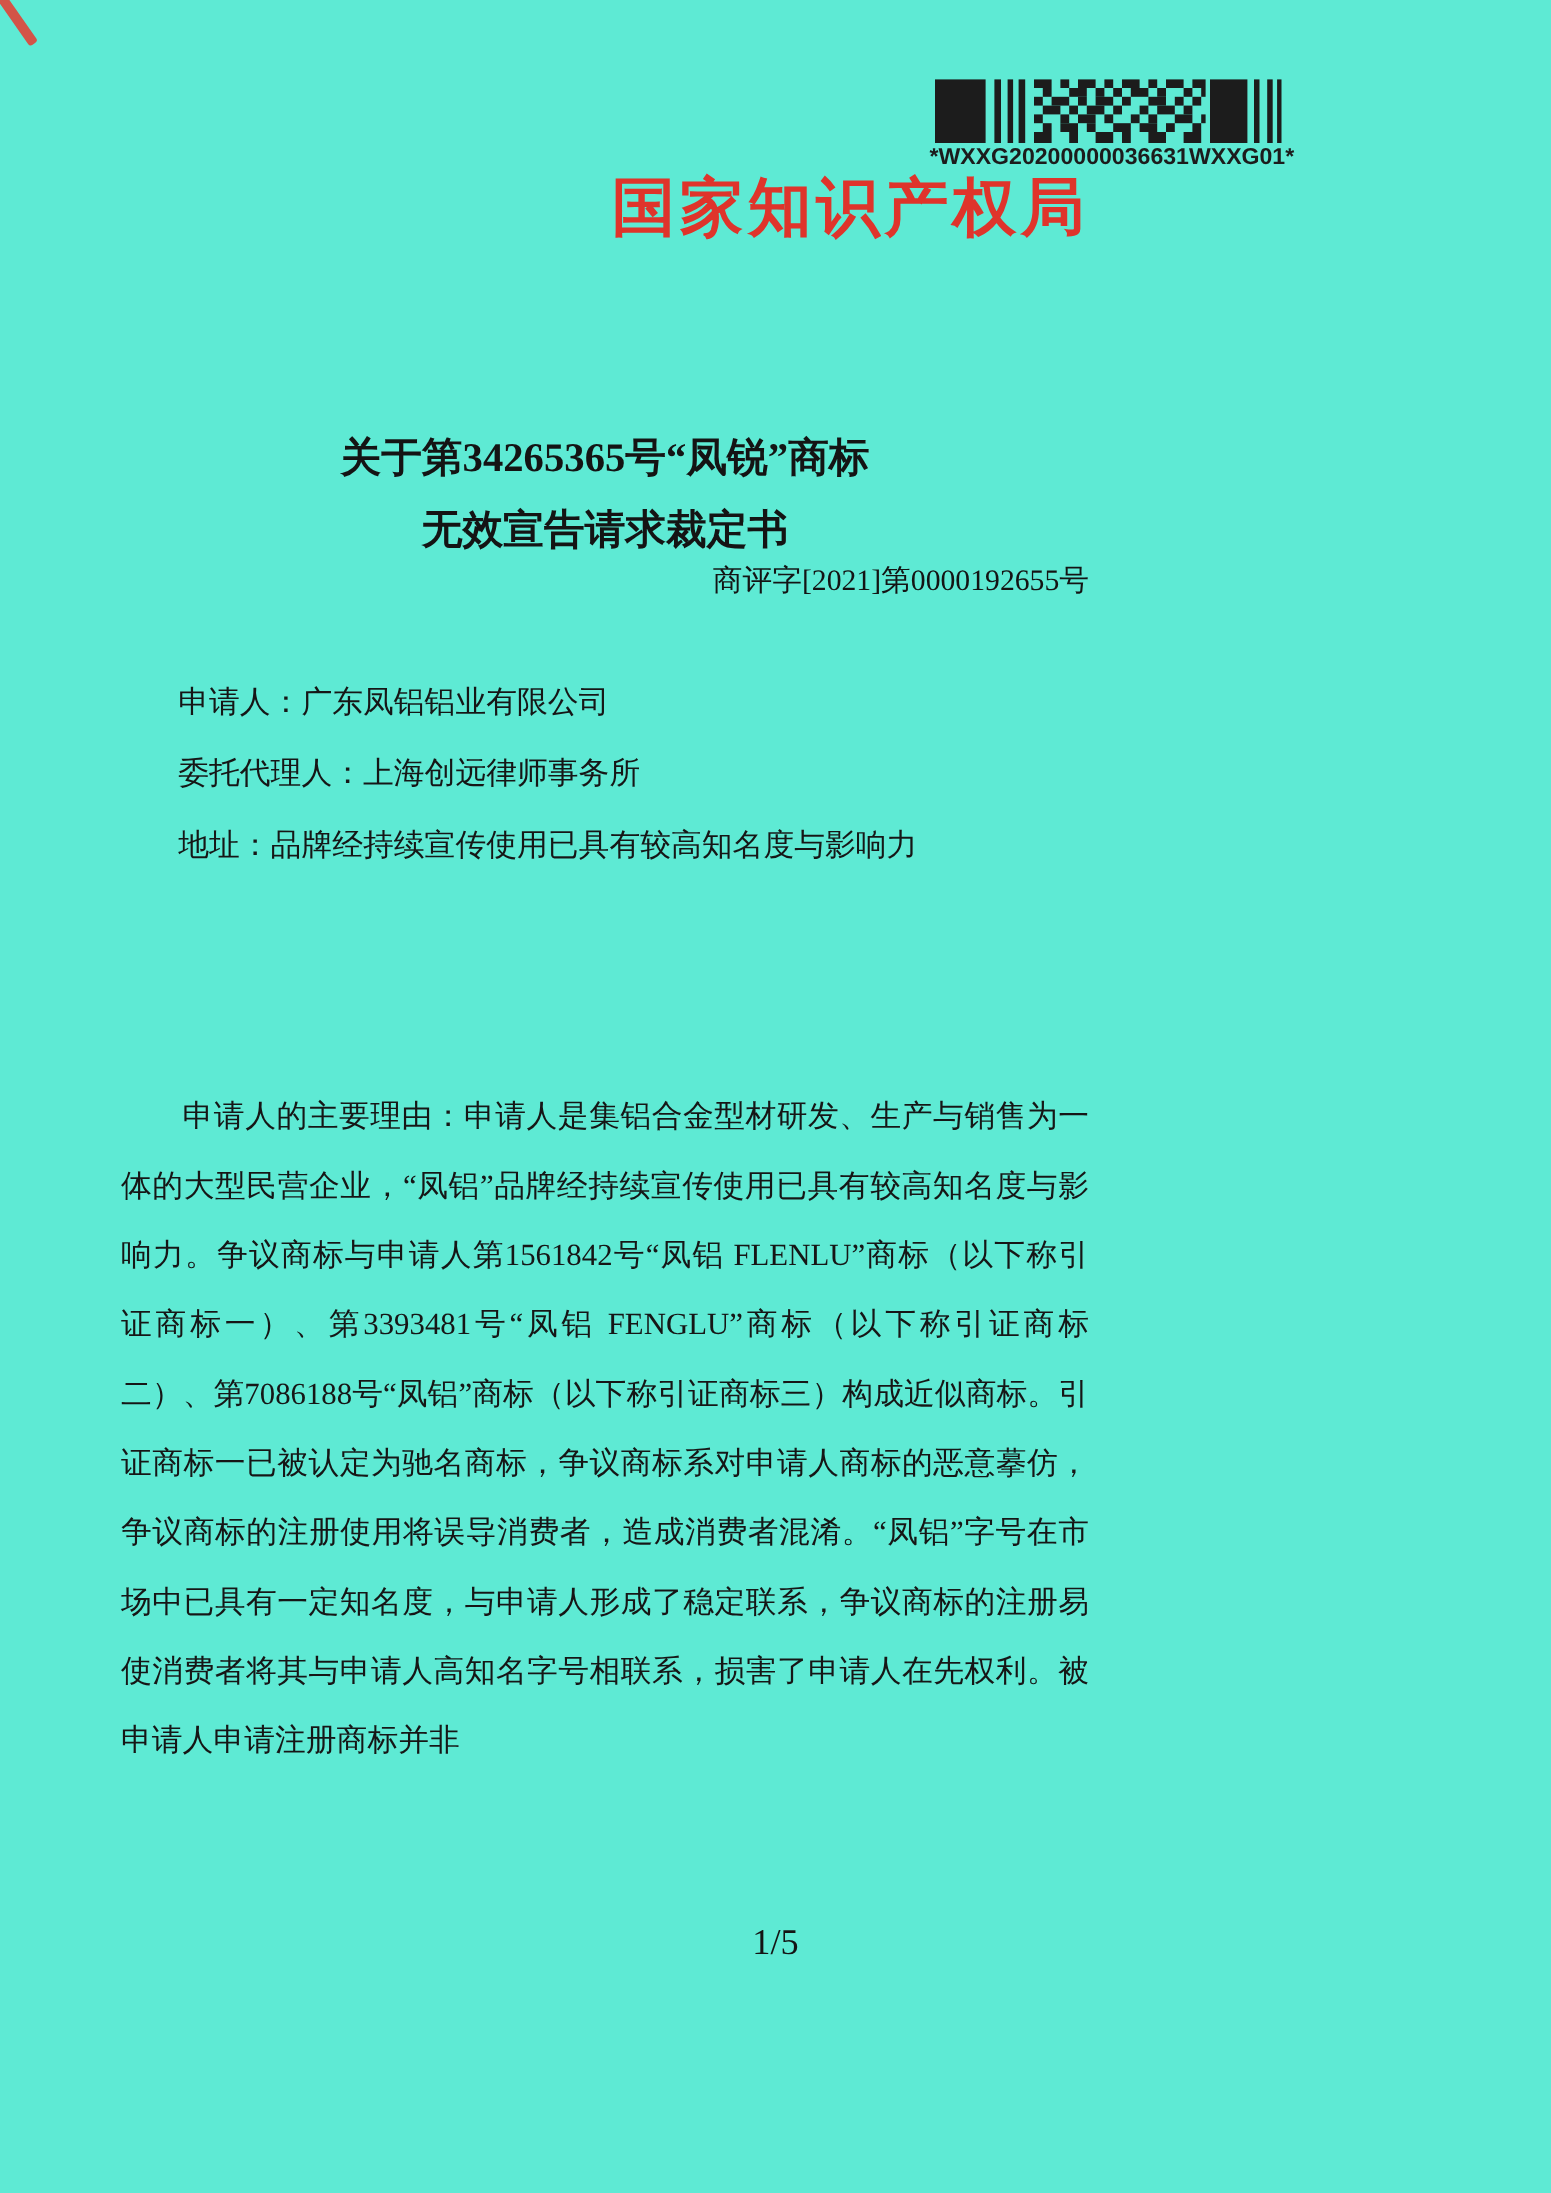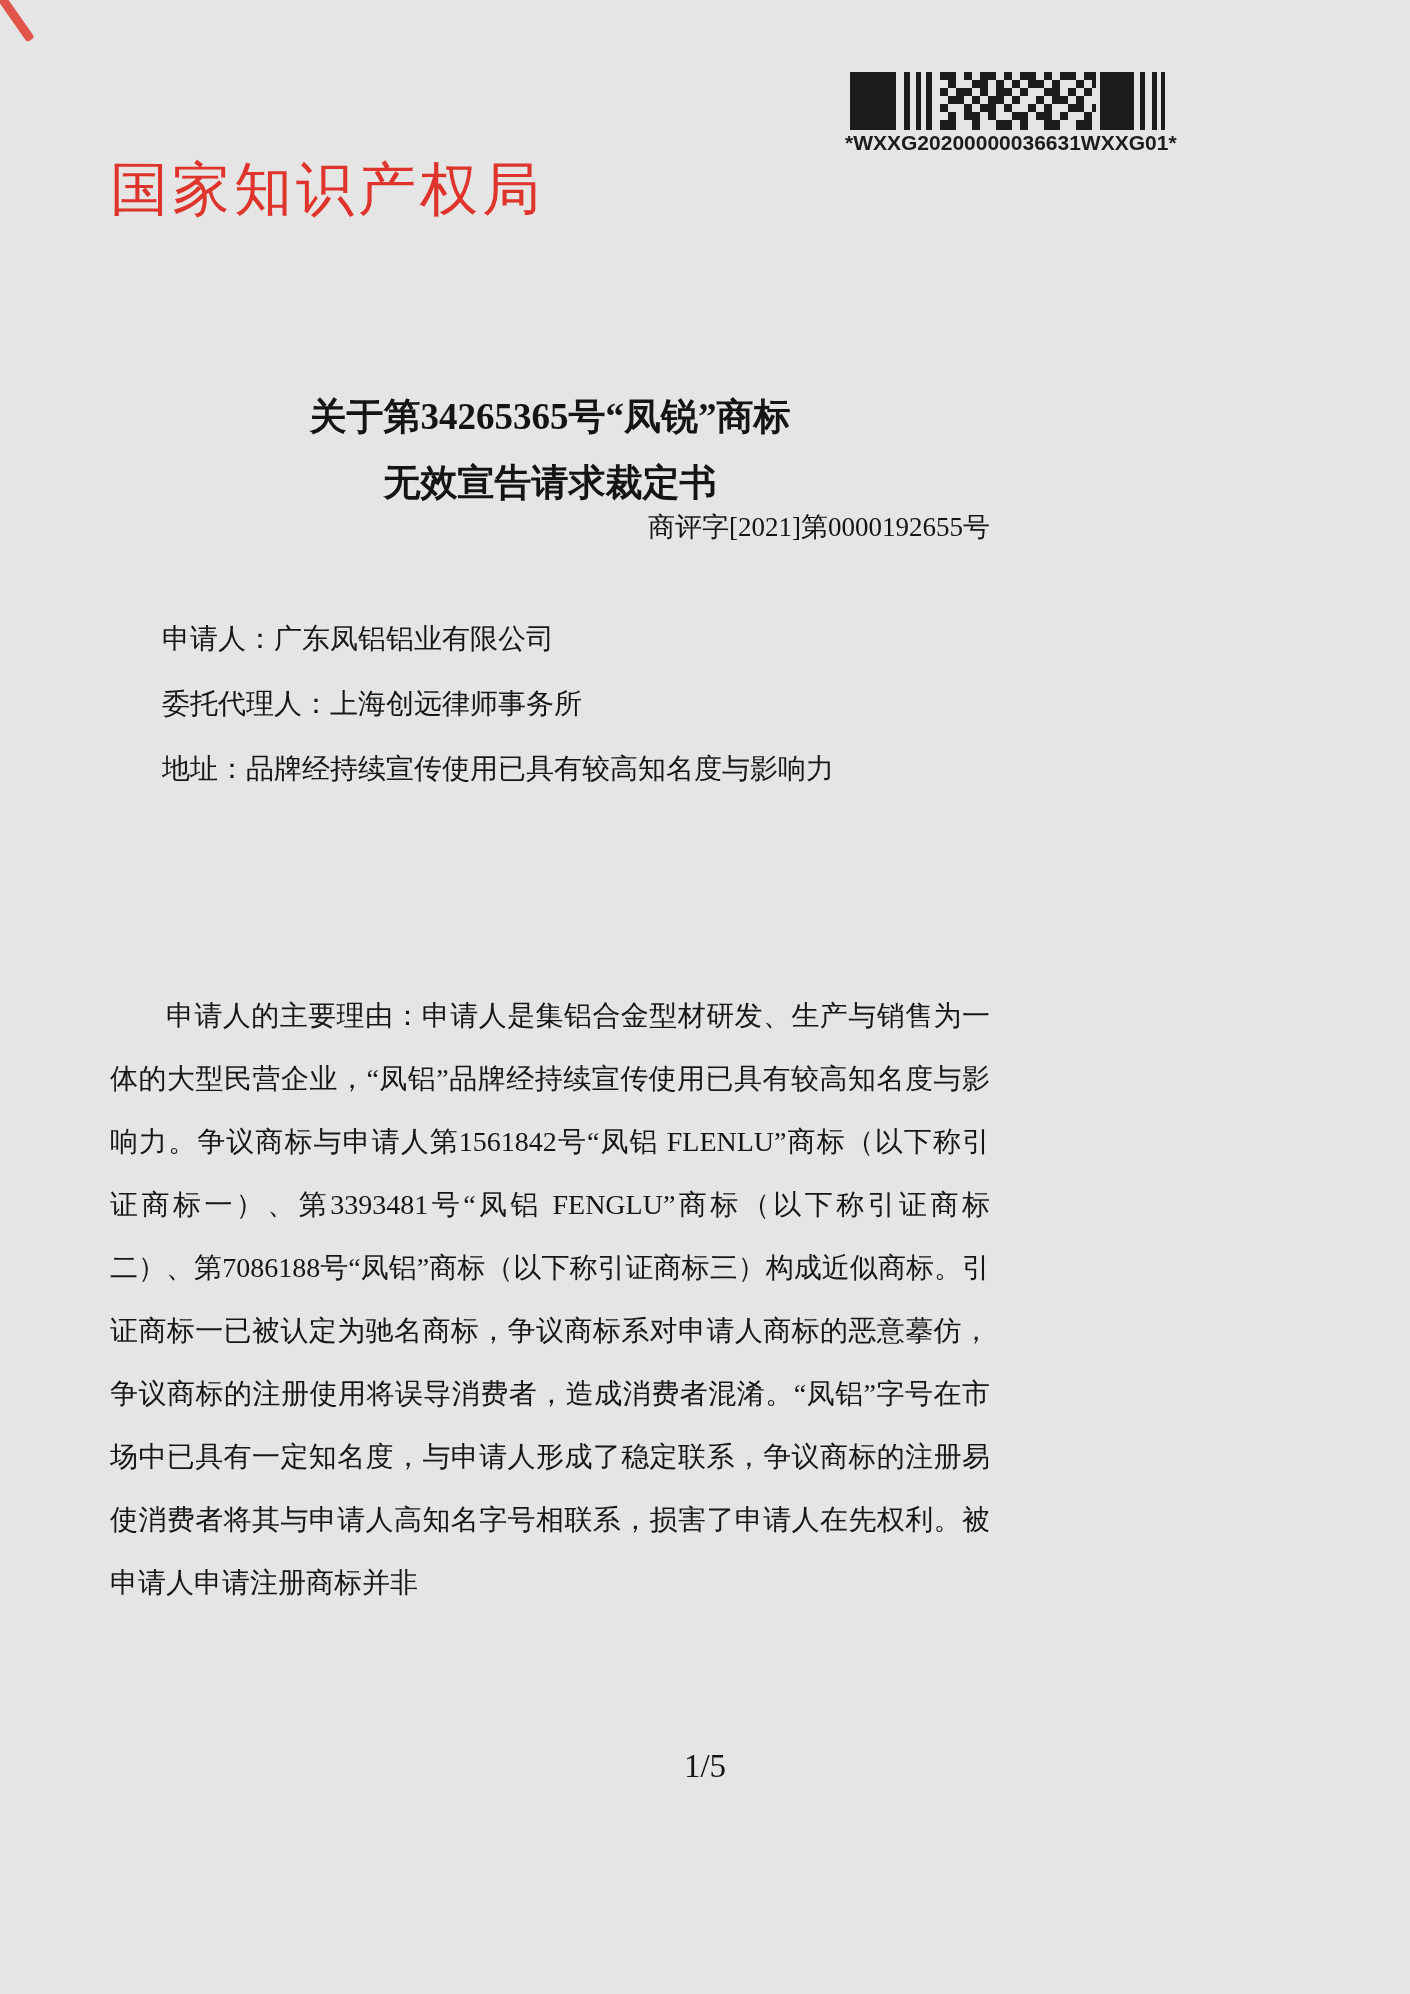--- a/index.html
+++ b/index.html
@@ -10,21 +10,21 @@
   body {
     width: 1410px;
     height: 1994px;
     font-family: "Liberation Serif", "DejaVu Serif", serif;
     color: #161616;
   }
   .page {
     position: relative;
     width: 1410px;
     height: 1994px;
-    background: #e5e5e5;
+    background: #5eead4;
     overflow: hidden;
   }
   
   .corner-mark {
     position: absolute;
     left: -10px;
     top: 14px;
     width: 52px;
     height: 9px;
     background: #e04437;
@@ -54,23 +54,23 @@
     margin-top: 1px;
     white-space: nowrap;
     color: #1c1c1c;
   }
   .agency-title {
     position: absolute;
     left: 110px;
     top: 150px;
     width: 880px;
     margin: 0;
-    text-align: left;
+    text-align: right;
     font-family: "Liberation Sans", "DejaVu Sans", sans-serif;
-    font-weight: 400;
+    font-weight: 700;
     font-size: 58px;
     line-height: 78px;
     letter-spacing: 4px;
     color: #df342b;
   }
   .doc-heading {
     position: absolute;
     left: 110px;
     top: 384px;
     width: 880px;

